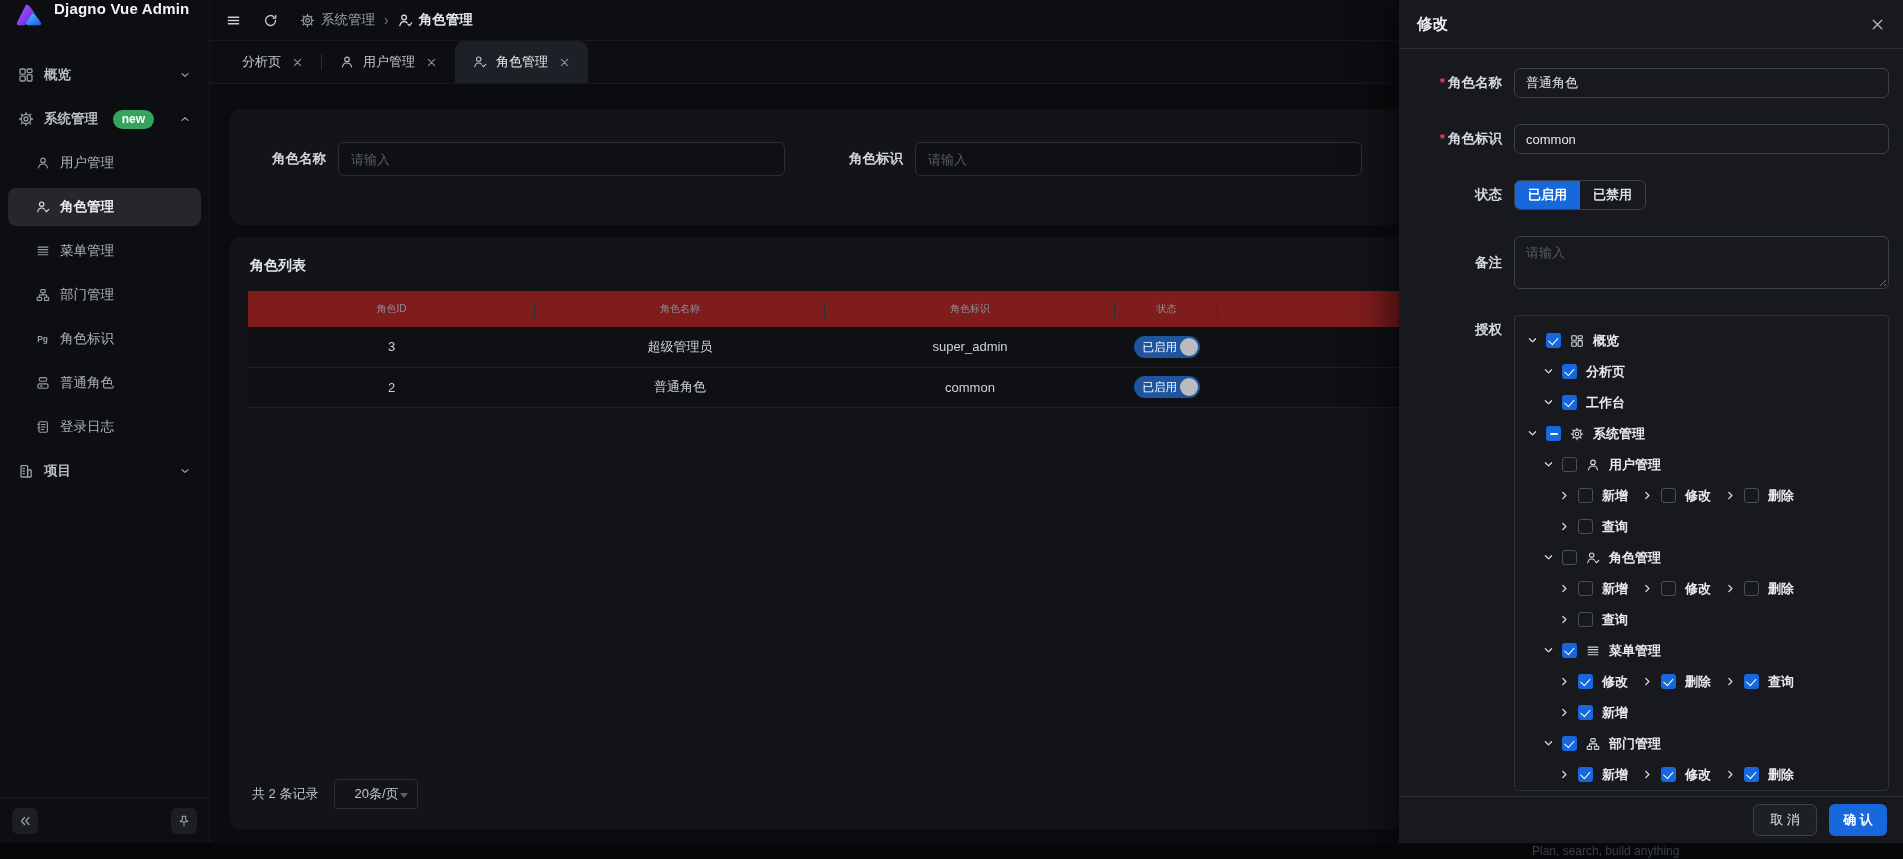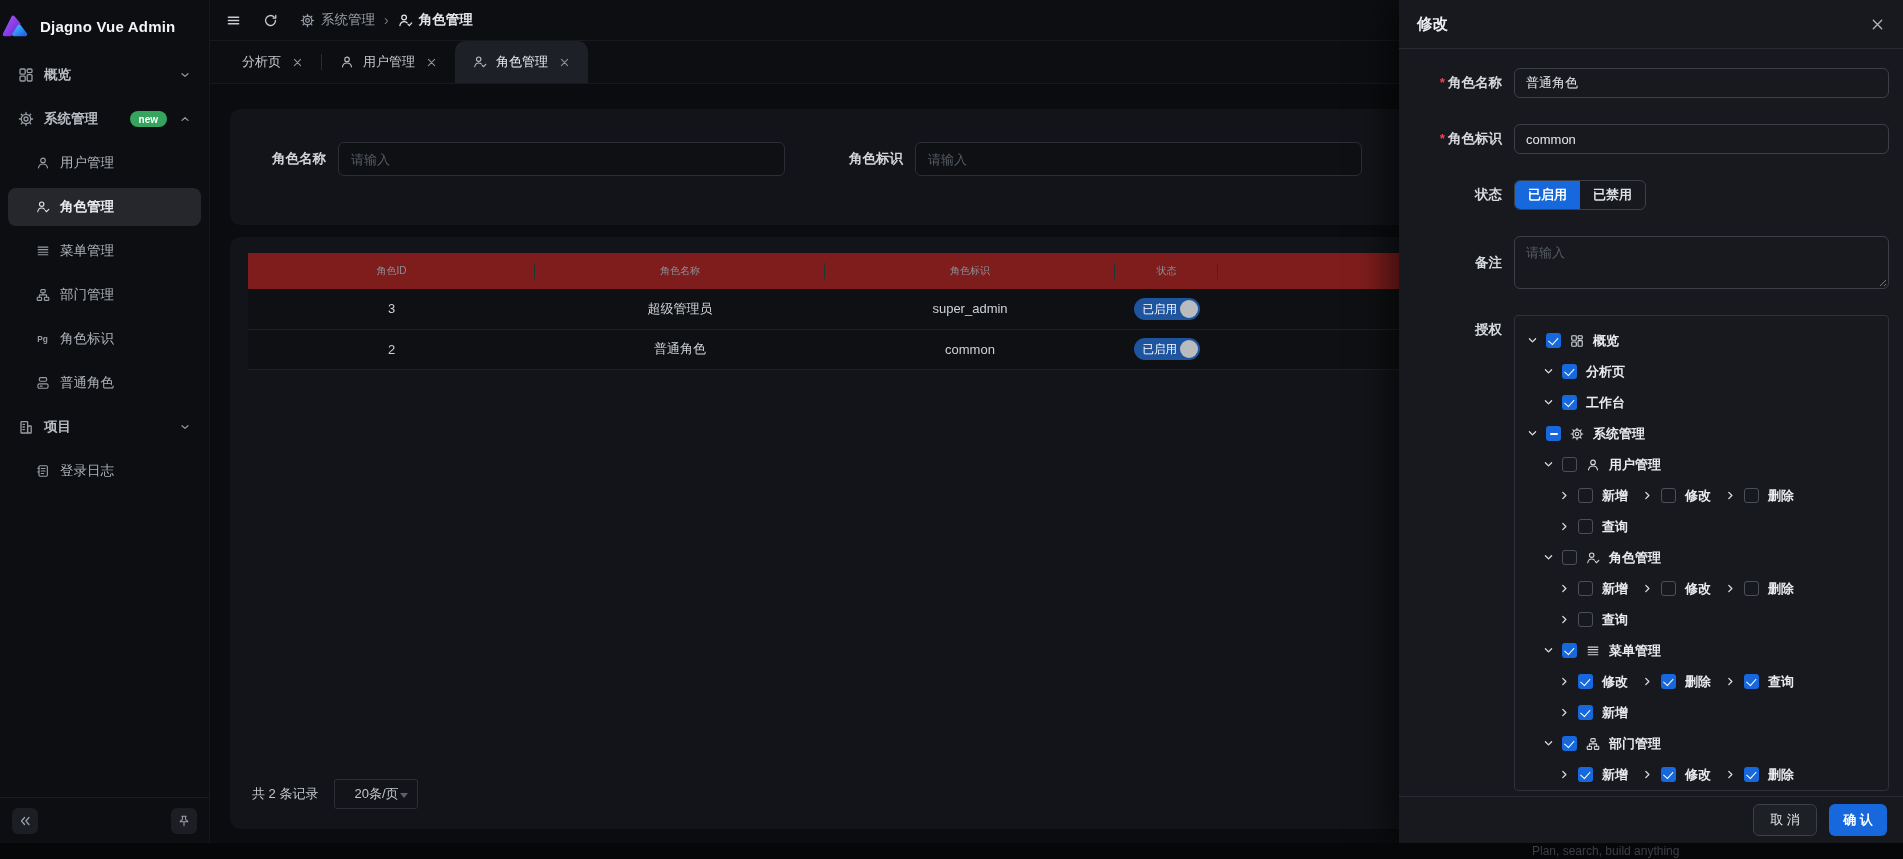--- a/index.html
+++ b/index.html
@@ -4,31 +4,31 @@
 <style>
 *{margin:0;padding:0;box-sizing:border-box}
 html,body{width:1903px;height:859px;overflow:hidden;background:#0a0b0e;font-family:"Liberation Sans",sans-serif}
 body{position:relative;color:#c8ccd2}
 .icon{display:inline-flex;align-items:center;justify-content:center;flex:none;font-size:16px;line-height:1}
 .icon svg{display:block;width:1em;height:1em}
 .sz14{font-size:14px}.sz15{font-size:15px}
 
 
 #sidebar{position:absolute;left:0;top:0;width:210px;height:843px;background:#0d0e12;border-right:1px solid #16181c;z-index:5;display:flex;flex-direction:column}
-.logo-row{display:flex;align-items:center;gap:10px;height:52px;flex:none}
+.logo-row{display:flex;align-items:flex-start;gap:10px;height:52px;padding-left:14px;flex:none}
 .logo-title{color:#f2f3f5;font-size:15px;font-weight:bold;letter-spacing:.2px;white-space:nowrap}
 #sidebar-nav{flex:1;padding:4px 8px;overflow:hidden}
 .nav-item{display:flex;align-items:center;gap:10px;height:38px;margin-bottom:6px;padding:0 10px;border-radius:8px;color:#aeb3ba;font-size:13.5px;cursor:pointer;white-space:nowrap}
 .nav-item .icon{color:#989da5}
 .nav-item.top{font-weight:600;color:#b8bcc3}
 .nav-item.sub{padding-left:28px;font-weight:400}
 .nav-item.active{background:#25272c;color:#e8eaed;font-weight:600}
 .nav-item.active .icon{color:#dfe2e6}
 .nav-item .lbl{flex:1}
-.badge-new{background:#34a45e;color:#fff;font-size:10px;font-weight:600;padding:2.5px 9px;border-radius:999px;margin-right:2px}
+.badge-new{background:#34a45e;color:#fff;font-size:12px;font-weight:600;padding:2.5px 9px;border-radius:999px;margin-right:15px}
 .chev{color:#8d929a;font-size:12px}
 .sidebar-footer{height:46px;border-top:1px solid #1a1c21;display:flex;align-items:center;justify-content:space-between;padding:0 12px;flex:none}
 .sf-btn{width:26px;height:26px;border-radius:6px;background:#1c1e23;color:#9aa0a8;display:flex;align-items:center;justify-content:center;cursor:pointer}
 
 
 #main{position:absolute;left:210px;top:0;right:0;height:843px;background:#0b0c0f}
 #topbar{height:41px;background:#0d0e12;border-bottom:1px solid #17191d;display:flex;align-items:center;padding:0 16px;gap:22px}
 .tb-btn{color:#c9ccd1;cursor:pointer;display:flex}
 #breadcrumb{display:flex;align-items:center;gap:9px;font-size:13.5px}
 .crumb-seg{display:flex;align-items:center;gap:6px;color:#9aa0a8}
@@ -213,45 +213,45 @@
     <span class="icon sz14">
           <svg viewBox="0 0 16 16" fill="none" stroke="currentColor" stroke-width="1.3" stroke-linecap="round" stroke-linejoin="round">
             <rect x="3.8" y="1.8" width="8.4" height="4.2" rx="1.4"></rect>
             <rect x="2.2" y="9" width="11.6" height="5" rx="1.6"></rect>
             <path d="M5 11.5h2"></path>
           </svg>
         </span>
     <span class="lbl">普通角色</span>
 
   </div>
+      <div class="nav-item sub">
+    <span class="icon sz14">
+          <svg viewBox="0 0 16 16" fill="none" stroke="currentColor" stroke-width="1.3" stroke-linecap="round" stroke-linejoin="round">
+            <rect x="3.4" y="2" width="9.6" height="12" rx="1.4"></rect>
+            <path d="M6 5.2h4.4M6 8h4.4M6 10.8h2.8M3.4 5h-1.3M3.4 9h-1.3"></path>
+          </svg>
+        </span>
+    <span class="lbl">登录日志</span>
+
+  </div>
       <div class="nav-item top">
     <span class="icon ">
           <svg viewBox="0 0 16 16" fill="none" stroke="currentColor" stroke-width="1.3" stroke-linecap="round" stroke-linejoin="round">
             <rect x="3" y="2.6" width="6.6" height="11.4" rx=".6"></rect>
             <rect x="9.6" y="7" width="3.6" height="7" rx=".6"></rect>
             <path d="M5 5.4h1.4M5 8h1.4M5 10.6h1.4"></path>
           </svg>
         </span>
     <span class="lbl">项目</span>
 
     <span class="icon chev">
           <svg viewBox="0 0 16 16" fill="none" stroke="currentColor" stroke-width="1.6" stroke-linecap="round" stroke-linejoin="round">
             <polyline points="4,6.3 8,9.8 12,6.3"></polyline>
           </svg>
         </span>
-  </div>
-      <div class="nav-item sub">
-    <span class="icon sz14">
-          <svg viewBox="0 0 16 16" fill="none" stroke="currentColor" stroke-width="1.3" stroke-linecap="round" stroke-linejoin="round">
-            <rect x="3.4" y="2" width="9.6" height="12" rx="1.4"></rect>
-            <path d="M6 5.2h4.4M6 8h4.4M6 10.8h2.8M3.4 5h-1.3M3.4 9h-1.3"></path>
-          </svg>
-        </span>
-    <span class="lbl">登录日志</span>
-
   </div>
     </div>
   <div class="sidebar-footer">
     <span class="sf-btn">
         <span class="icon sz14">
           <svg viewBox="0 0 16 16" fill="none" stroke="currentColor" stroke-width="1.5" stroke-linecap="round" stroke-linejoin="round">
             <path d="M7.5 4L4 8l3.5 4M12.5 4L9 8l3.5 4"></path>
           </svg>
         </span>
       </span>
@@ -352,20 +352,21 @@
         <div class="sf-group">
     <span class="sf-label">角色名称</span>
     <input class="sf-input" placeholder="请输入" style="">
   </div>
         <div class="sf-group">
     <span class="sf-label">角色标识</span>
     <input class="sf-input" placeholder="请输入" style="">
   </div>
       </div>
     <div id="table-card" class="card">
+      <div class="table-title">角色列表</div>
       <table>
         <colgroup>
             <col style="width:287px">
             <col style="width:290px">
             <col style="width:290px">
             <col style="width:103px">
             <col>
           </colgroup>
         <thead>
             <tr id="table-head-row">

